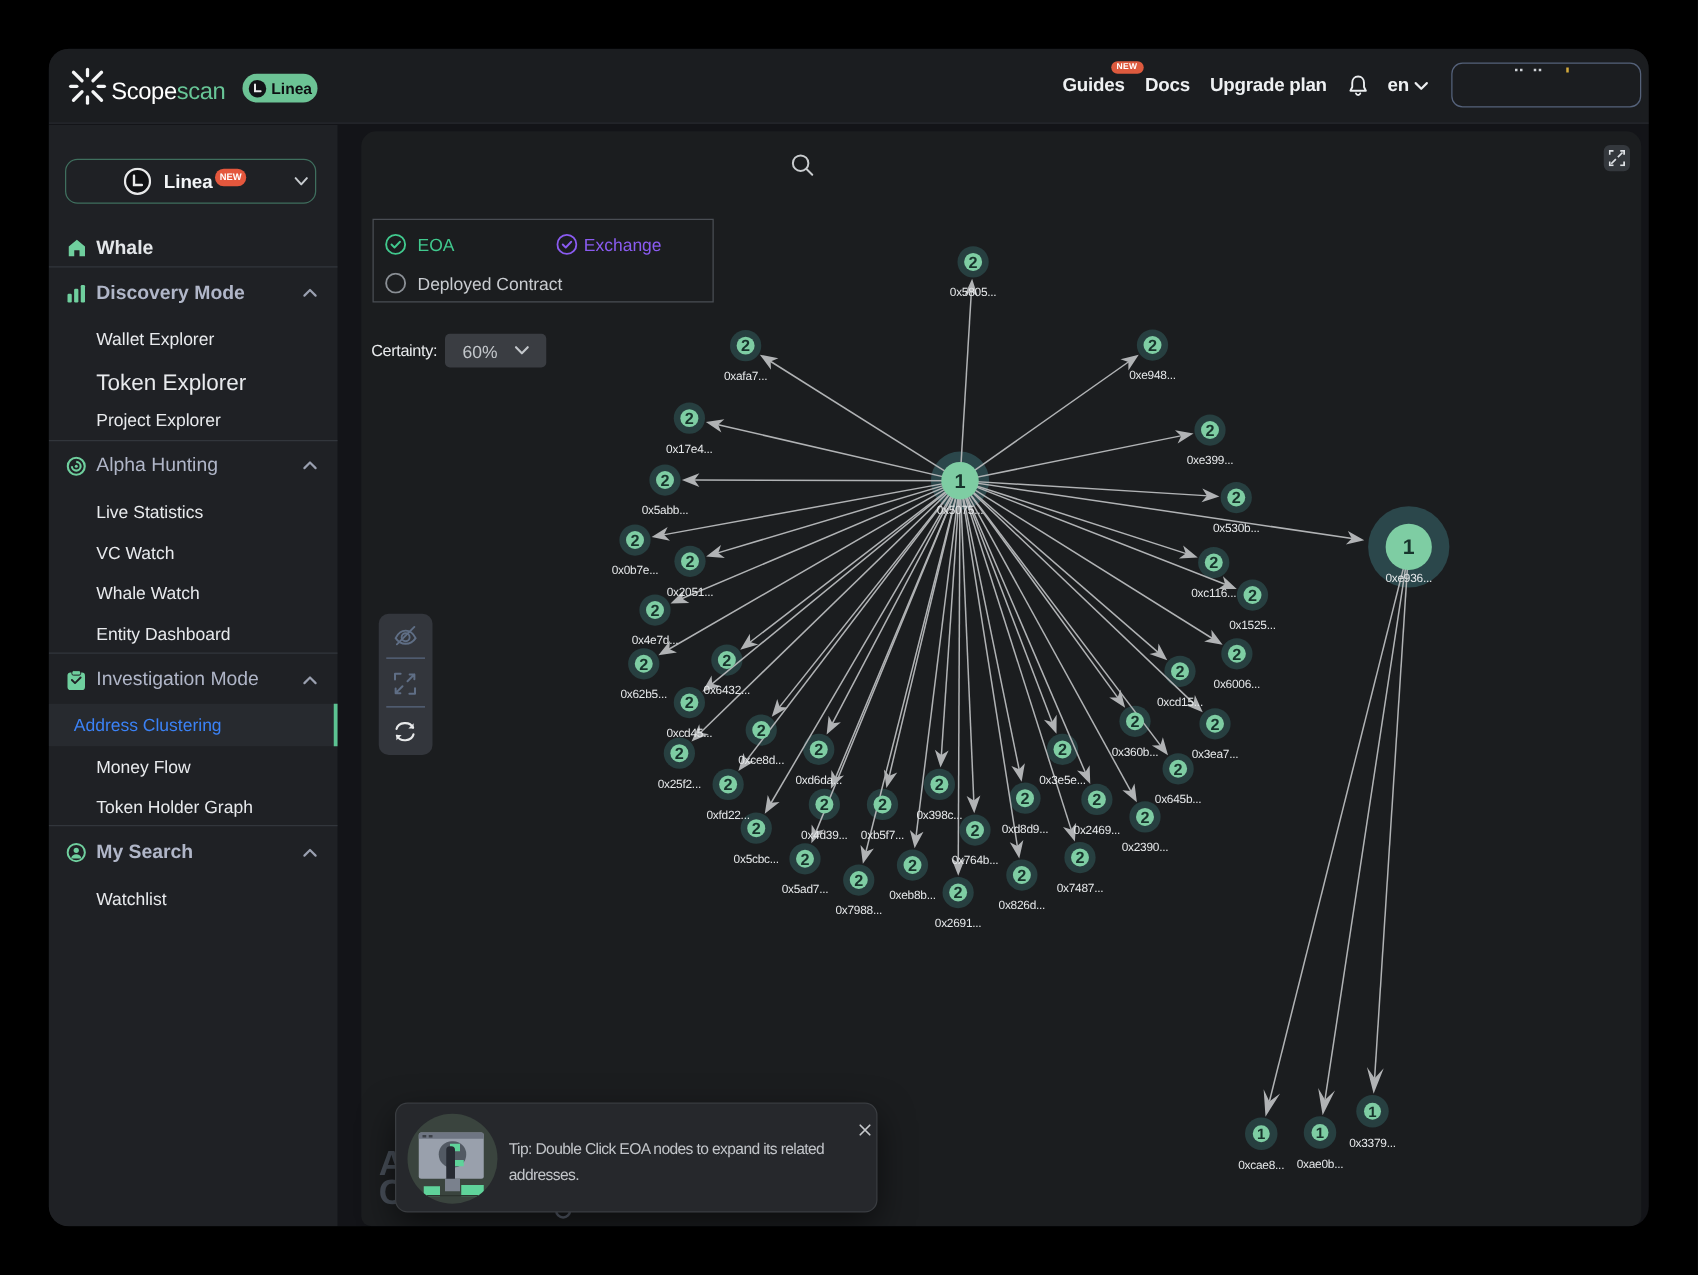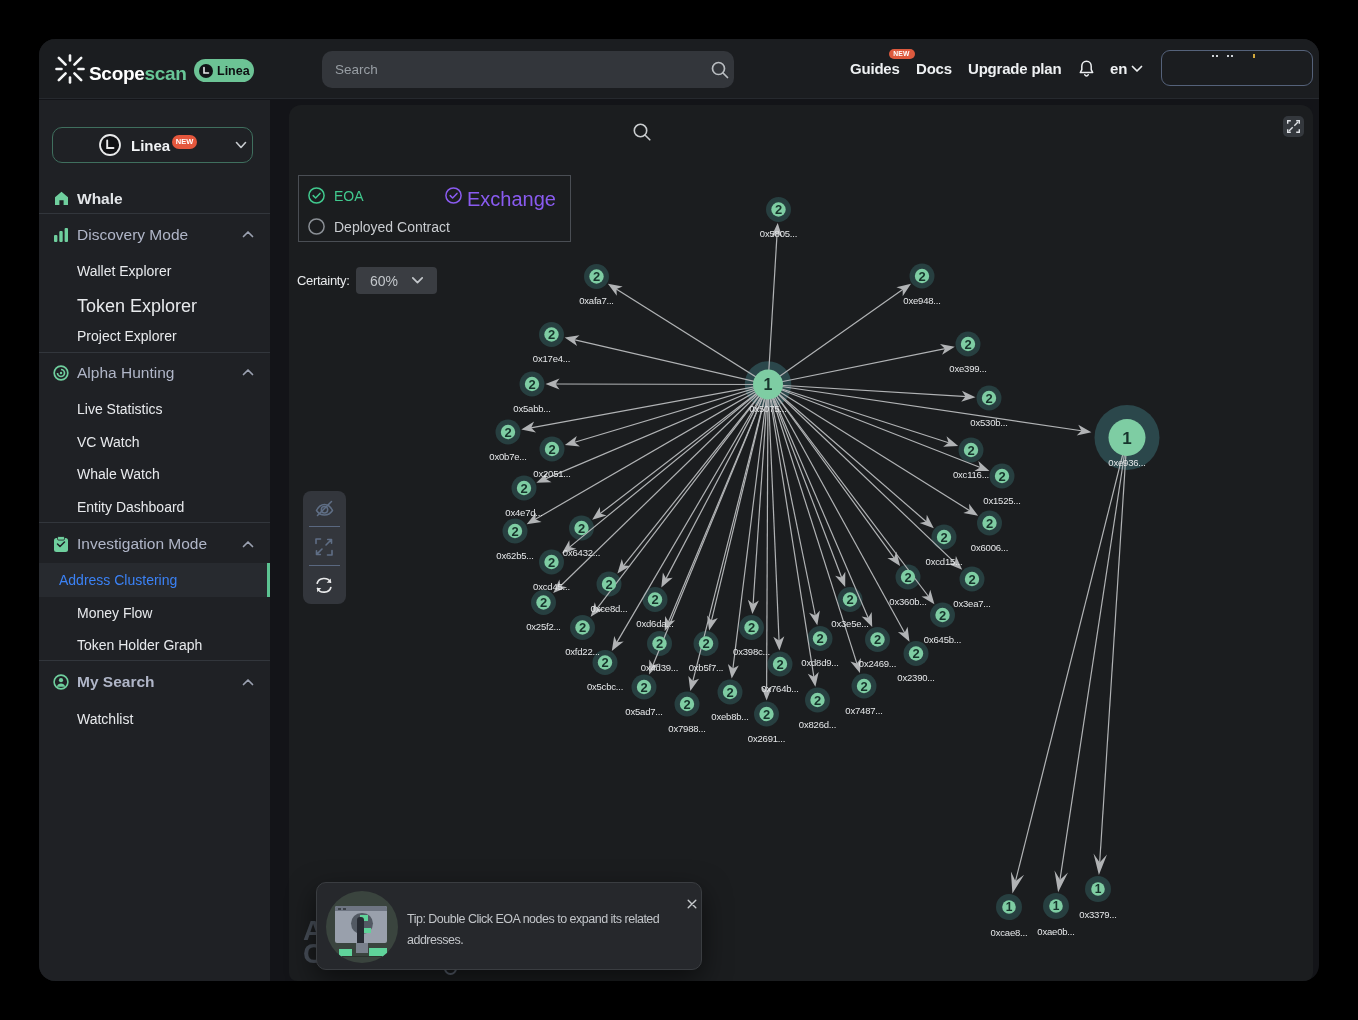--- a/index.html
+++ b/index.html
@@ -24,36 +24,29 @@
         <line x1="17" y1="3.5" x2="17" y2="8.5"></line>
         <line x1="17" y1="25.5" x2="17" y2="30.5"></line>
         <line x1="3.5" y1="17" x2="8.5" y2="17"></line>
         <line x1="25.5" y1="17" x2="30.5" y2="17"></line>
         <line x1="5.8" y1="5.8" x2="12.6" y2="12.6"></line>
         <line x1="21.4" y1="12.6" x2="28.2" y2="5.8"></line>
         <line x1="5.8" y1="28.2" x2="12.6" y2="21.4"></line>
         <line x1="21.4" y1="21.4" x2="28.2" y2="28.2"></line>
       </g>
     </svg>
-    <div class="abs" style="left:50px;top:24px;font-size:19px;font-weight:bold;letter-spacing:-0.3px;color:#fff">Scope<span style="color:#68c697">scan</span></div>
+    <div class="abs" style="left:50px;top:24px;font-size:19px;font-weight:normal;letter-spacing:-0.3px;color:#fff">Scope<span style="color:#68c697">scan</span></div>
     <div class="abs" style="left:155px;top:20px;width:60px;height:23px;background:#6cc395;border-radius:12px;">
       <svg class="abs" style="left:4px;top:3.5px" width="16" height="16" viewBox="0 0 16 16">
         <circle cx="8" cy="8" r="7" fill="#111317"></circle>
         <path d="M6 4.5 L6 10 L10.5 10" stroke="#e8e9ea" stroke-width="1.6" fill="none" stroke-linecap="round"></path>
       </svg>
       <div class="abs" style="left:23px;top:5px;font-size:12.5px;font-weight:bold;color:#0d0f12">Linea</div>
     </div>
 
-    <div class="abs" style="left:283px;top:12px;width:412px;height:37px;background:#33363b;border-radius:10px;">
-      <div class="abs" style="left:13px;top:11px;font-size:13.5px;color:#989ea4">Search</div>
-      <svg class="abs" style="left:388px;top:9px" width="20" height="20" viewBox="0 0 20 20">
-        <circle cx="8.5" cy="8.5" r="6" stroke="#b9bdc1" stroke-width="1.7" fill="none"></circle>
-        <line x1="13" y1="13" x2="17.5" y2="17.5" stroke="#b9bdc1" stroke-width="1.7" stroke-linecap="round"></line>
-      </svg>
-    </div>
 
     <div class="abs" style="left:849.5px;top:10px;width:26px;height:10px;background:#dd5a3e;border-radius:5px;color:#fff;font-size:6.8px;font-weight:bold;text-align:center;line-height:10px;letter-spacing:0.2px">NEW</div>
     <div class="abs navtxt" style="left:811px;top:21px;letter-spacing:-0.2px">Guides</div>
     <div class="abs navtxt" style="left:877px;top:21px;letter-spacing:-0.2px">Docs</div>
     <div class="abs navtxt" style="left:929px;top:21px;letter-spacing:-0.2px">Upgrade plan</div>
     <svg class="abs" style="left:1038px;top:20px" width="19" height="19" viewBox="0 0 19 19">
       <path d="M9.5 2.2 C6.6 2.2 4.8 4.4 4.8 7.2 L4.8 10.6 L3.3 13.6 L15.7 13.6 L14.2 10.6 L14.2 7.2 C14.2 4.4 12.4 2.2 9.5 2.2 Z" stroke="#eceef0" stroke-width="1.5" fill="none" stroke-linejoin="round"></path>
       <path d="M7.8 15.8 C8.1 16.6 8.7 17 9.5 17 C10.3 17 10.9 16.6 11.2 15.8" stroke="#eceef0" stroke-width="1.5" fill="none" stroke-linecap="round"></path>
     </svg>
     <div class="abs navtxt" style="left:1071px;top:21px">en</div>
@@ -87,21 +80,21 @@
       <path d="M2 7.2 L8.5 1.8 L15 7.2 L15 15 L10.6 15 L10.6 10.2 L6.4 10.2 L6.4 15 L2 15 Z" fill="#6fcf9e"></path>
     </svg>
     <div class="abs" style="left:38px;top:90px;font-size:15.5px;font-weight:bold;color:#e3e6e9">Whale</div>
     <div class="sdiv" style="top:113px"></div>
 
     <svg class="abs" style="left:14px;top:127px" width="16" height="16" viewBox="0 0 16 16">
       <rect x="1" y="8" width="3.4" height="7" rx="1" fill="#6fcf9e"></rect>
       <rect x="6.3" y="4" width="3.4" height="11" rx="1" fill="#6fcf9e"></rect>
       <rect x="11.6" y="1" width="3.4" height="14" rx="1" fill="#6fcf9e"></rect>
     </svg>
-    <div class="abs" style="left:38px;top:126px;font-size:15.5px;font-weight:normal;color:#b0b6c8">Discovery Mode</div>
+    <div class="abs" style="left:38px;top:126px;font-size:15.5px;font-weight:bold;color:#b0b6c8">Discovery Mode</div>
     <svg class="abs" style="left:203px;top:130px" width="12" height="8" viewBox="0 0 12 8">
       <path d="M1.5 6.5 L6 2 L10.5 6.5" stroke="#9aa0b0" stroke-width="1.7" fill="none" stroke-linecap="round" stroke-linejoin="round"></path>
     </svg>
     <div class="abs" style="left:38px;top:163px;font-size:14px;color:#e8eaed">Wallet Explorer</div>
     <div class="abs" style="left:38px;top:196px;font-size:18px;color:#e8eaed">Token Explorer</div>
     <div class="abs" style="left:38px;top:228px;font-size:14px;color:#e8eaed">Project Explorer</div>
     <div class="sdiv" style="top:252px"></div>
 
     <svg class="abs" style="left:14px;top:265px" width="16" height="16" viewBox="0 0 16 16">
       <circle cx="8" cy="8" r="6.8" stroke="#6fcf9e" stroke-width="1.7" fill="none"></circle>
@@ -427,21 +420,21 @@
     <div class="abs" style="left:9px;top:70px;width:273px;height:67px;border:1px solid #4a4e54">
       <svg class="abs" style="left:9px;top:11px" width="17" height="17" viewBox="0 0 17 17">
         <circle cx="8.5" cy="8.5" r="7.6" stroke="#41c98e" stroke-width="1.5" fill="none"></circle>
         <path d="M5.2 8.6 L7.6 11 L12 6.4" stroke="#41c98e" stroke-width="1.5" fill="none" stroke-linecap="round" stroke-linejoin="round"></path>
       </svg>
       <div class="abs" style="left:35px;top:12px;font-size:14px;color:#41c98e">EOA</div>
       <svg class="abs" style="left:146px;top:11px" width="17" height="17" viewBox="0 0 17 17">
         <circle cx="8.5" cy="8.5" r="7.6" stroke="#8a5bf0" stroke-width="1.5" fill="none"></circle>
         <path d="M5.2 8.6 L7.6 11 L12 6.4" stroke="#8a5bf0" stroke-width="1.5" fill="none" stroke-linecap="round" stroke-linejoin="round"></path>
       </svg>
-      <div class="abs" style="left:168px;top:12px;font-size:20px;color:#8a5bf0">Exchange</div>
+      <div class="abs" style="left:168px;top:12px;font-size:14px;color:#8a5bf0">Exchange</div>
       <svg class="abs" style="left:9px;top:42px" width="17" height="17" viewBox="0 0 17 17">
         <circle cx="8.5" cy="8.5" r="7.6" stroke="#8a8f95" stroke-width="1.5" fill="none"></circle>
       </svg>
       <div class="abs" style="left:35px;top:43px;font-size:14px;color:#c9ccd0">Deployed Contract</div>
     </div>
 
     <div class="abs" style="left:8px;top:168px;font-size:13px;letter-spacing:-0.3px;color:#e9ebed">Certainty:</div>
     <div class="abs" style="left:67px;top:162px;width:81px;height:27px;background:#3a3d42;border-radius:4px">
       <div class="abs" style="left:14px;top:6px;font-size:14px;color:#c3c7cb">60%</div>
       <svg class="abs" style="left:55px;top:9px" width="13" height="9" viewBox="0 0 13 9">

